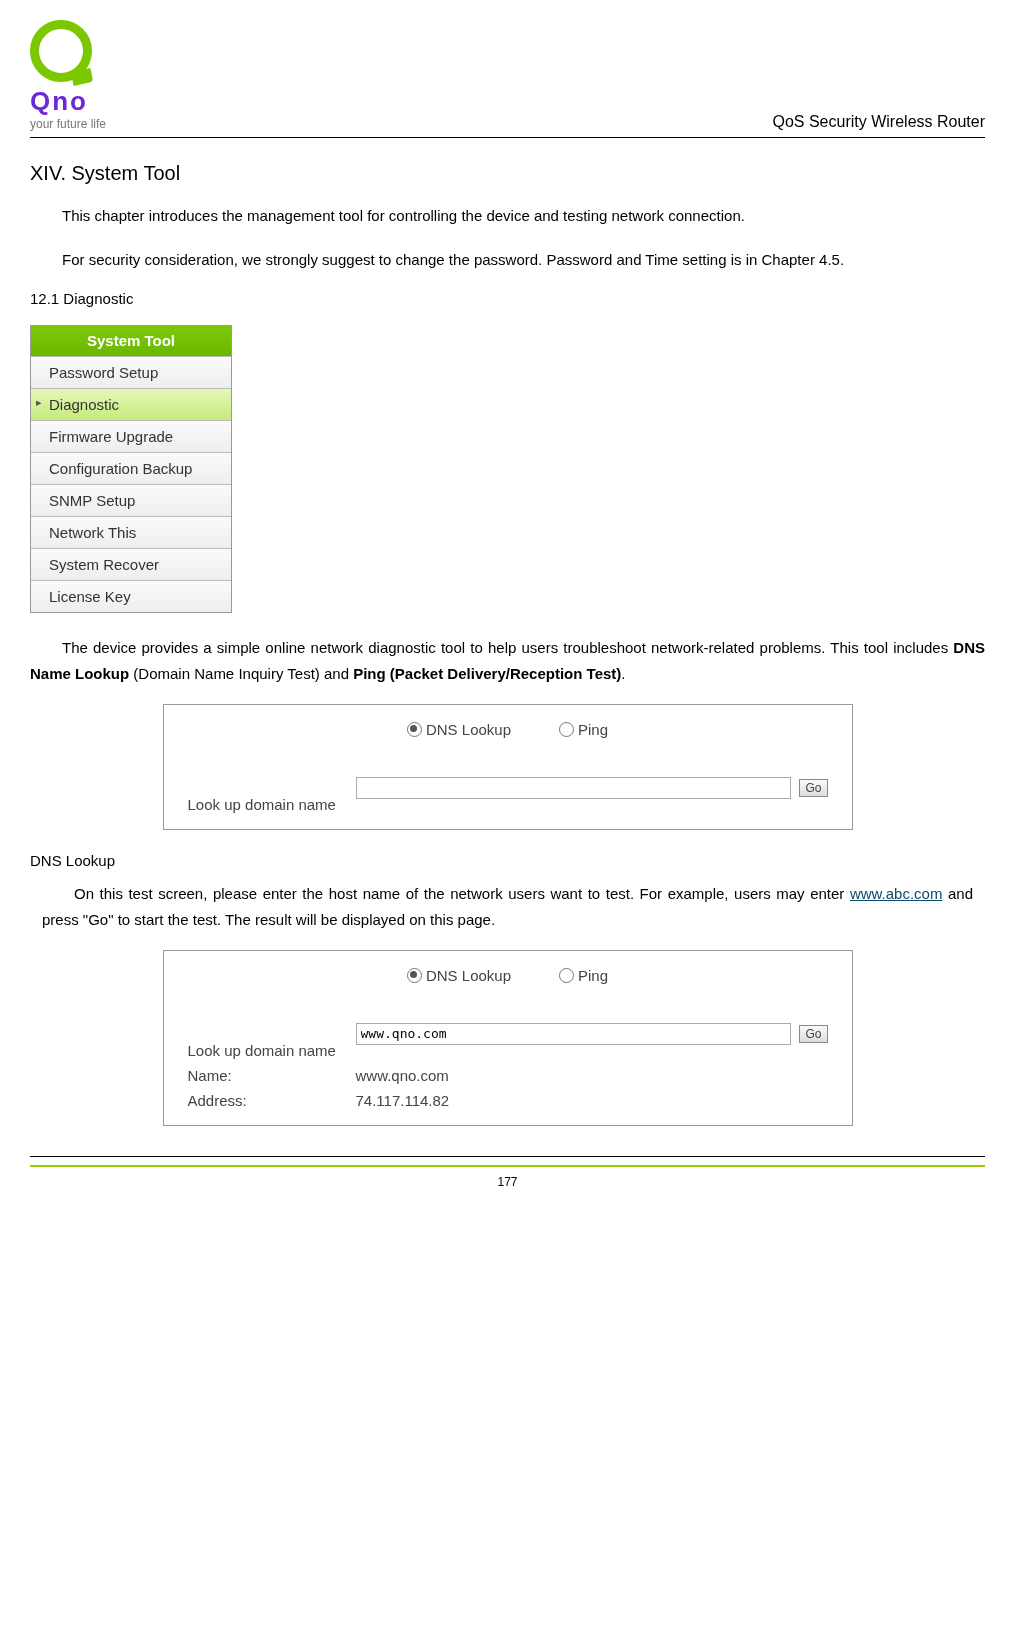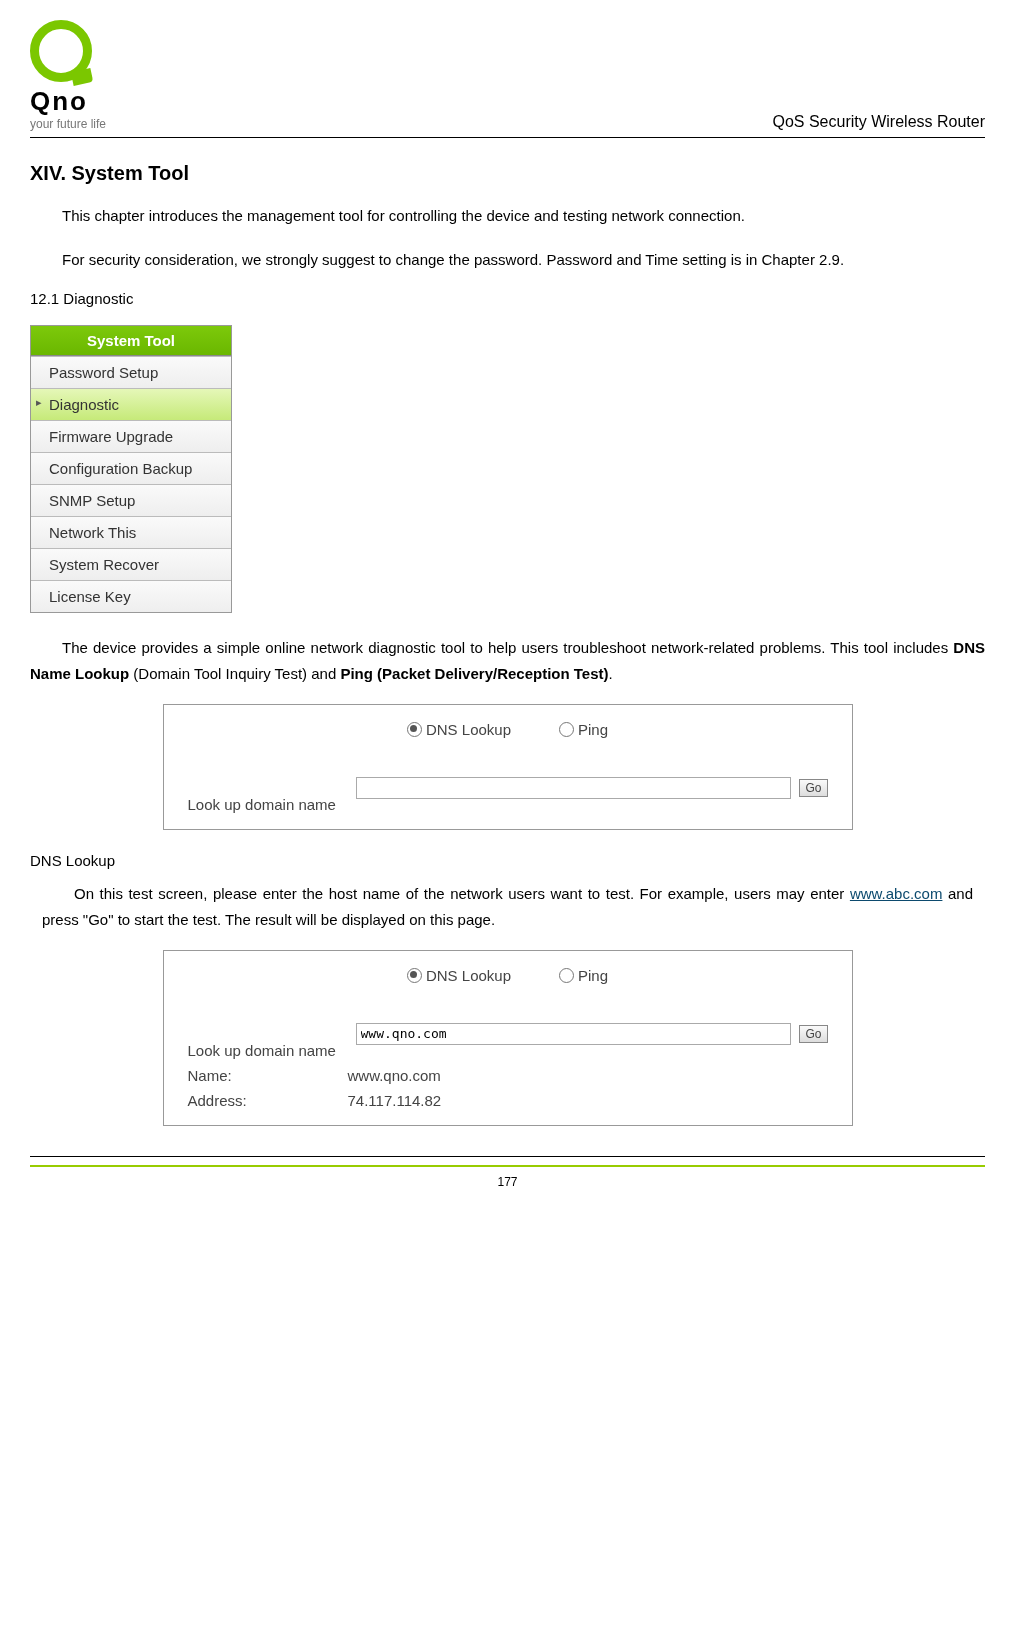--- a/index.html
+++ b/index.html
@@ -46,35 +46,35 @@
     height: 14px;
     background: #7bc700;
     bottom: -2px;
     right: 0px;
     border-radius: 4px 0 4px 0;
     transform: rotate(-12deg);
   }
   .logo-text {
     font-size: 26px;
     font-weight: bold;
-    color: #000000;
+    color: #6d28d9;
     letter-spacing: 2px;
     margin-top: 4px;
   }
   .logo-tag {
     font-size: 12px;
     color: #777;
   }
   .header-title {
     font-size: 16px;
     color: #000;
   }
   h1.section {
     font-size: 20px;
-    font-weight: bold;
+    font-weight: normal;
     margin: 8px 0 18px 0;
   }
   .body-para {
     margin: 0 0 18px 0;
     text-align: justify;
     line-height: 1.7;
   }
   .indent {
     text-indent: 32px;
   }
@@ -184,20 +184,21 @@
   }
   .go-btn {
     border: 1px solid #888;
     padding: 1px 5px;
     font-size: 12px;
     background: linear-gradient(#fafafa,#ddd);
     cursor: pointer;
   }
   .result-row {
     display: flex;
+    gap: 8px;
     color: #444;
     margin-top: 8px;
   }
   .result-label {
     min-width: 160px;
   }
   .sub2 {
     margin: 0 0 12px 0;
   }
   .body-para a {
@@ -234,40 +235,40 @@
       <div class="logo-text">Qno</div>
       <div class="logo-tag">your future life</div>
     </div>
     <div class="header-title">QoS Security Wireless Router</div>
   </div>
 
   <h1 class="section">XIV. System Tool</h1>
 
   <p class="body-para indent">This chapter introduces the management tool for controlling the device and testing network connection.</p>
 
-  <p class="body-para indent">For security consideration, we strongly suggest to change the password. Password and Time setting is in Chapter 2.9.</p>
+  <p class="body-para indent">For security consideration, we strongly suggest to change the password. Password and Time setting is in Chapter 4.5.</p>
 
   <p class="subhead">12.1 Diagnostic</p>
 
   <div class="menu-wrap">
     <div class="menu-box">
       <div class="menu-head">System Tool</div>
       <div class="menu-item">Password Setup</div>
       <div class="menu-item active">Diagnostic</div>
       <div class="menu-item">Firmware Upgrade</div>
       <div class="menu-item">Configuration Backup</div>
       <div class="menu-item">SNMP Setup</div>
       <div class="menu-item">Network This</div>
       <div class="menu-item">System Recover</div>
       <div class="menu-item">License Key</div>
     </div>
   </div>
 
   <p class="body-para indent">
-    <span>The device provides a simple online network diagnostic tool to help users troubleshoot network-related problems. This tool includes </span><span class="bold">DNS Name Lookup</span><span> (Domain Tool Inquiry Test) and </span><span class="bold">Ping (Packet Delivery/Reception Test)</span><span>.</span>
+    <span>The device provides a simple online network diagnostic tool to help users troubleshoot network-related problems. This tool includes </span><span class="bold">DNS Name Lookup</span><span> (Domain Name Inquiry Test) and </span><span class="bold">Ping (Packet Delivery/Reception Test)</span><span>.</span>
   </p>
 
   <div class="panel-wrap">
     <div class="panel-box">
       <div class="radio-row">
         <label>
           <span class="radio checked"></span>
           <span>DNS Lookup</span>
         </label>
         <label>

